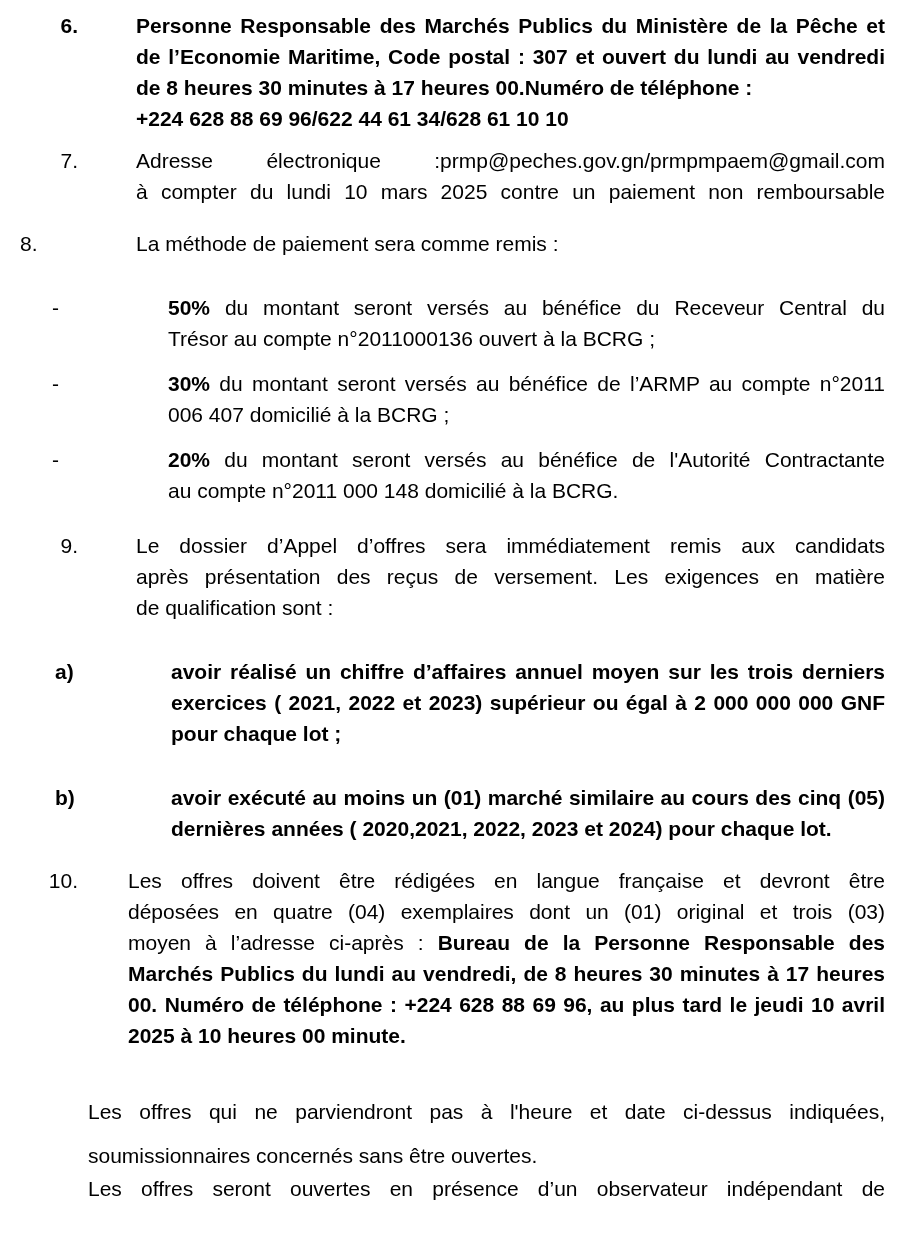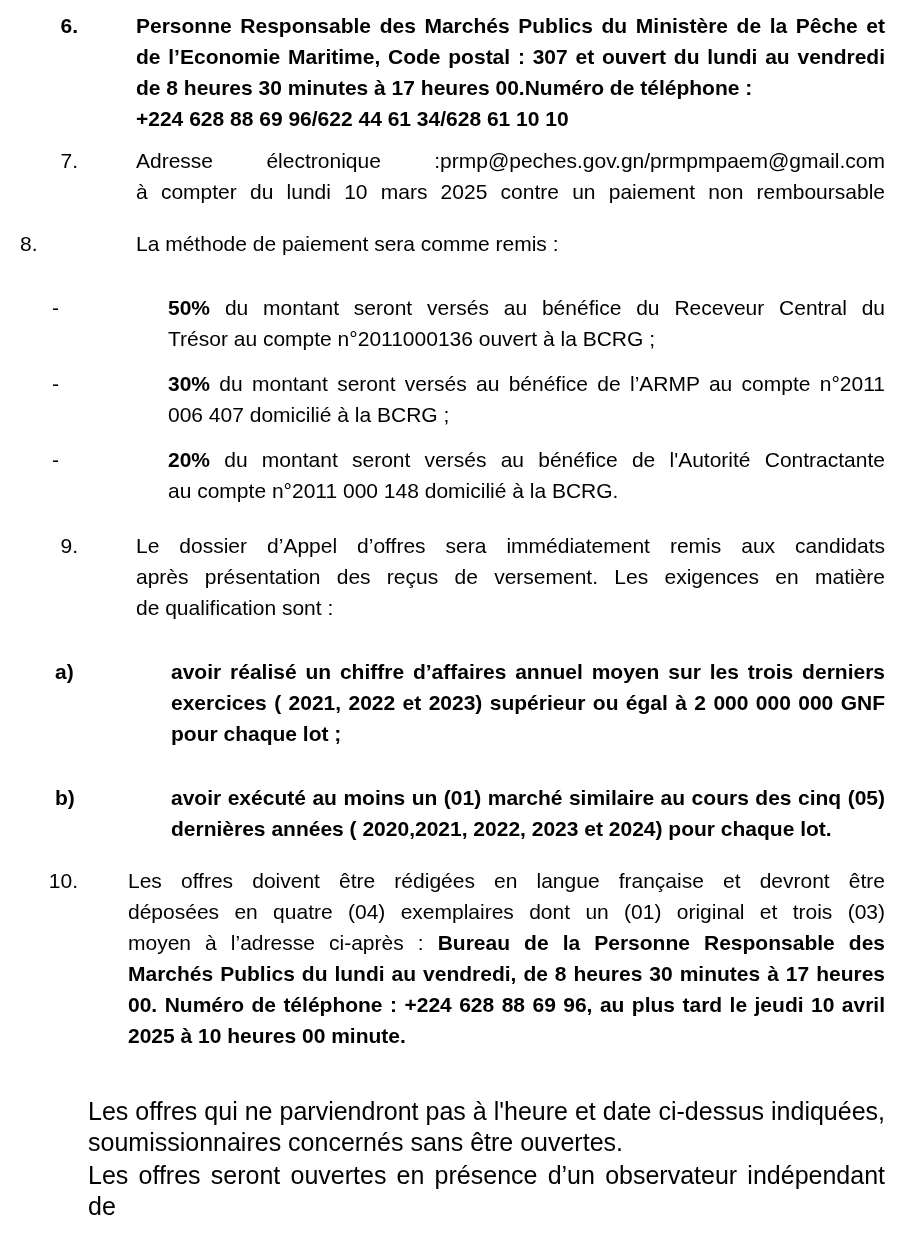--- a/index.html
+++ b/index.html
@@ -76,25 +76,25 @@
   .item.num-out  { margin-left: 0; }
 
   b, .b { font-weight: 700; }
 
   .spacer-sm { height: 10px; }
   .spacer-md { height: 22px; }
   .spacer-lg { height: 34px; }
 
   .plain-block {
     margin-left: 68px;
-    font-size: 25px;
+    font-size: 21px;
     line-height: 31px;
   }
   .plain-block .ln { text-align: justify; text-align-last: justify; }
-  .plain-block .ln.noj { text-align: right; text-align-last: left; }
+  .plain-block .ln.noj { text-align: right; text-align-last: left; margin-top: 13px; }
 
   .group-tight { margin-bottom: 2px; }
   .group-gap   { margin-bottom: 14px; }
 </style>
 </head>
 <body>
 
 <div class="page">
 
   <div class="item num">

